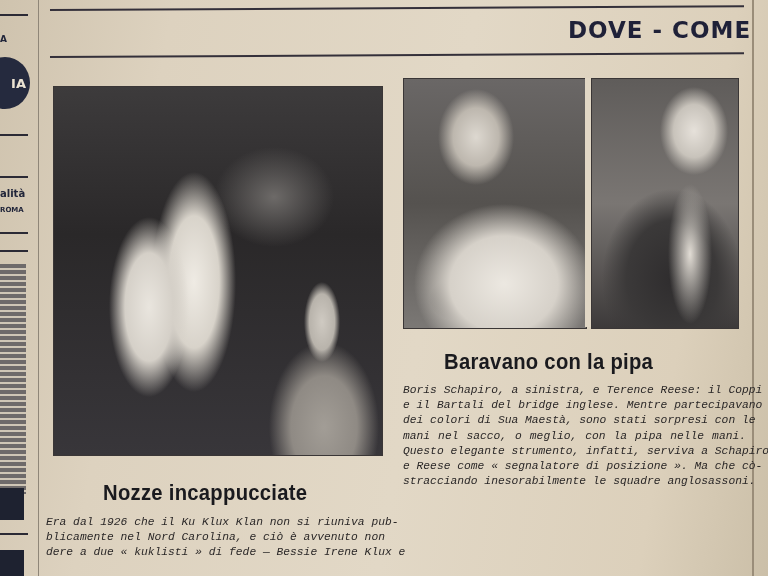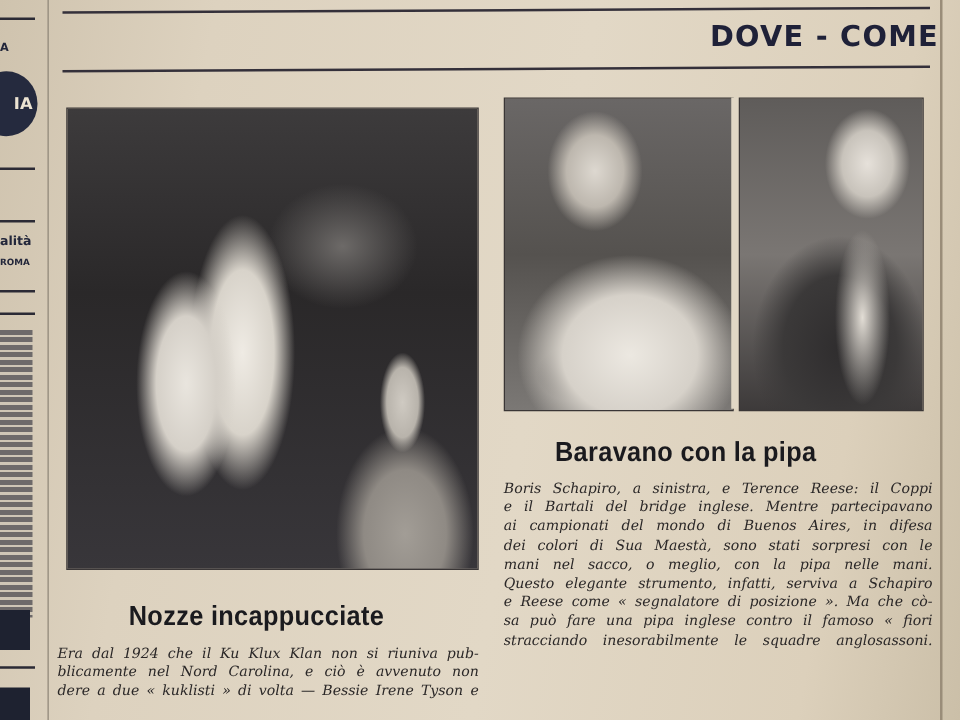--- a/index.html
+++ b/index.html
@@ -82,21 +82,21 @@
   .headline-right { left: 444px; top: 349px; }
   .headline-left { left: 103px; top: 480px; }
 
   
   .body-text {
     position: absolute; font-family: "DejaVu Serif", serif; font-style: italic;
     font-size: 11.3px; line-height: 15.2px; color: #2a2727; text-align: justify;
   }
   .body-right { left: 403px; top: 383px; width: 343px; }
   .body-left { left: 46px; top: 515px; width: 337px; }
-  .body-text .line { display: block; white-space: nowrap; text-align-last: justify; }
+  .body-text .line { display: block; white-space: nowrap; text-align-last: justify; font-family: Liberation Mono, monospace; }
 </style>
 </head>
 <body>
 
 <div class="page">
 
   <div class="left-strip">
     <div class="rule" style="top:14px"></div>
     <span class="frag-a">A</span>
     <div class="oval">
@@ -116,33 +116,31 @@
   <div class="col-divider"></div>
 
   <div class="top-rule"></div>
   <div class="section-title">DOVE - COME</div>
   <div class="bottom-rule"></div>
   <div class="fold"></div>
 
   <div class="photo photo-kkk"></div>
   <div class="headline headline-left">Nozze incappucciate</div>
   <div class="body-text body-left">
-    <span class="line">Era dal 1924 che il Ku Klux Klan non si riuniva pub-</span>
+    <span class="line">Era dal 1926 che il Ku Klux Klan non si riuniva pub-</span>
     <span class="line">blicamente nel Nord Carolina, e ciò è avvenuto non</span>
-    <span class="line">dere a due « kuklisti » di volta — Bessie Irene Tyson e</span>
+    <span class="line">dere a due « kuklisti » di fede — Bessie Irene Klux e</span>
   </div>
 
   <div class="photo photo-bridge"></div>
   <div class="photo-gap"></div>
   <div class="photo photo-reese"></div>
   <div class="headline headline-right">Baravano con la pipa</div>
   <div class="body-text body-right">
     <span class="line">Boris Schapiro, a sinistra, e Terence Reese: il Coppi</span>
     <span class="line">e il Bartali del bridge inglese. Mentre partecipavano</span>
-    <span class="line">ai campionati del mondo di Buenos Aires, in difesa</span>
     <span class="line">dei colori di Sua Maestà, sono stati sorpresi con le</span>
     <span class="line">mani nel sacco, o meglio, con la pipa nelle mani.</span>
     <span class="line">Questo elegante strumento, infatti, serviva a Schapiro</span>
     <span class="line">e Reese come « segnalatore di posizione ». Ma che cò-</span>
-    <span class="line">sa può fare una pipa inglese contro il famoso « fiori</span>
     <span class="line">stracciando inesorabilmente le squadre anglosassoni.</span>
   </div>
 </div>
 
 </body></html>

